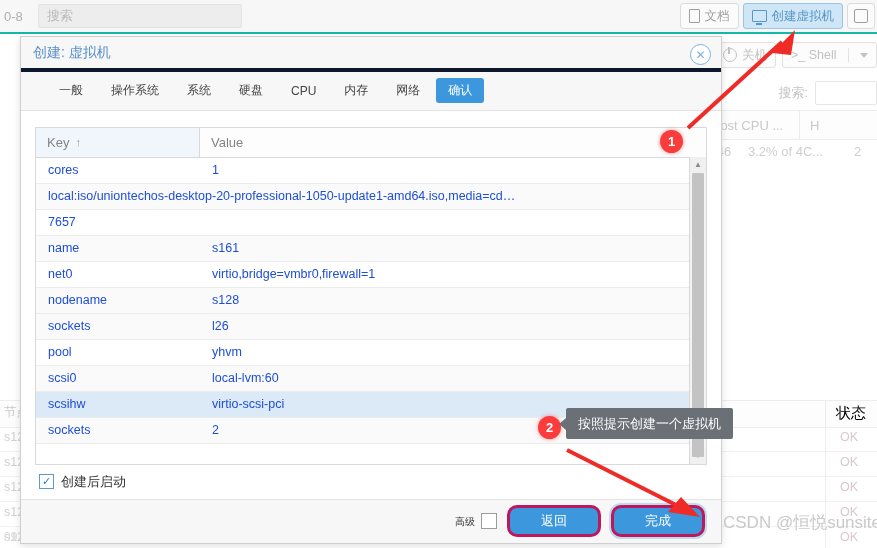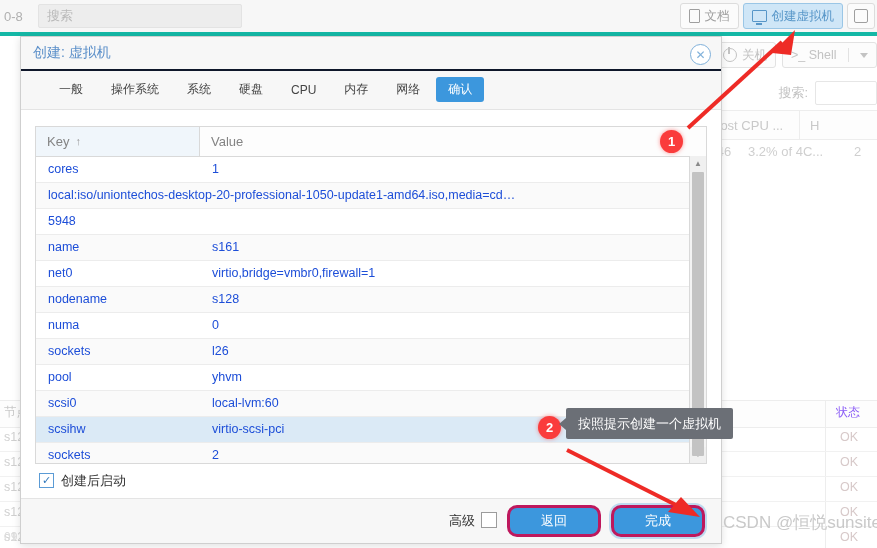--- a/index.html
+++ b/index.html
@@ -9,21 +9,21 @@
     font-family:"Liberation Sans","DejaVu Sans",sans-serif;
     font-size:13px;color:#333;
     -webkit-font-smoothing:antialiased;
   }
 
   
   #bg{position:absolute;inset:0;background:#ffffff;}
 
   .bg-topbar{
     position:absolute;left:0;top:0;width:877px;height:32px;
-    background:#f7f7f7;border-bottom:4px solid #14b8a6;
+    background:#f7f7f7;border-bottom:2px solid #14b8a6;
     display:flex;align-items:center;
   }
   .bg-topbar .tb-left{
     color:#b0b0b0;font-size:13px;padding-left:4px;width:34px;
   }
   .bg-search{
     width:186px;height:22px;background:#ededed;border:1px solid #e3e3e3;
     border-radius:2px;display:flex;align-items:center;padding:0 8px;
     color:#b9b9b9;font-size:13px;
   }
@@ -74,21 +74,21 @@
 
   
   .bg-leftcol{
     position:absolute;left:0;top:400px;width:877px;height:148px;
   }
   .bg-leftcol .hdrline{
     position:absolute;left:0;top:0;width:877px;height:26px;
     border-top:1px solid #ededed;border-bottom:1px solid #ededed;background:#fdfdfd;
   }
   .bg-leftcol .hdr-node{position:absolute;left:4px;top:4px;color:#c9c9c9;font-size:12.5px;}
-  .bg-leftcol .hdr-state{position:absolute;left:836px;top:4px;color:#8b5cf6;font-size:12px;}
+  .bg-leftcol .hdr-state{position:absolute;left:836px;top:4px;color:#000000;font-size:15px;}
   .bg-leftcol .vline{position:absolute;left:825px;top:0;width:1px;height:148px;background:#ededed;}
   .bg-lrow{
     position:absolute;left:0;width:877px;height:25px;
     border-bottom:1px solid #f1f1f1;
   }
   .bg-lrow .nm{position:absolute;left:4px;top:4px;color:#d0d0d0;font-size:12.5px;}
   .bg-lrow .st{position:absolute;left:840px;top:4px;color:#d7c9c9;font-size:12.5px;}
   .bg-bottomline{
     position:absolute;left:0;top:528px;width:877px;height:20px;
     color:#dedede;font-size:12px;
@@ -98,21 +98,21 @@
   .bg-bottomline .b3{position:absolute;left:300px;top:2px;}
 
   
   #dialog{
     position:absolute;left:20px;top:36px;width:700px;height:506px;
     background:#ffffff;border:1px solid #cfcfcf;
     box-shadow:0 2px 8px rgba(0,0,0,.12);
     display:flex;flex-direction:column;
   }
   .dlg-head{
-    height:33px;background:#f7f7f7;border-bottom:2px solid #0f172a;
+    height:33px;background:#f7f7f7;border-bottom:4px solid #0f172a;
     display:flex;align-items:center;position:relative;
   }
   .dlg-title{padding-left:12px;color:#5b8fc9;font-size:14px;}
   .dlg-close{
     position:absolute;right:10px;top:7px;width:19px;height:19px;
     border:1px solid #7fb0da;border-radius:50%;
     display:flex;align-items:center;justify-content:center;
     color:#7fb0da;font-size:12px;line-height:1;background:#fff;
   }
   .dlg-tabs{
@@ -179,21 +179,21 @@
     width:13px;height:13px;border:1px solid #5b9bd5;background:#fff;
     display:flex;align-items:center;justify-content:center;
     color:#2f77bb;font-size:11px;line-height:1;
   }
 
   .dlg-foot{
     height:46px;background:#f7f7f7;border-top:1px solid #e4e4e4;
     display:flex;align-items:center;justify-content:flex-end;
     padding-right:16px;gap:10px;
   }
-  .adv{display:flex;align-items:flex-start;gap:6px;font-size:13px;color:#333;}
+  .adv{display:flex;align-items:flex-end;gap:6px;font-size:10px;color:#333;}
   .adv .cbox2{width:14px;height:14px;border:1px solid #9c9c9c;background:#fff;}
   .btn{
     min-width:60px;height:26px;background:#3c97dd;border:3px solid #be185d;
     border-radius:10px;color:#fff;font-size:13px;
     display:flex;align-items:center;justify-content:center;padding:0 14px;
   }
   .btn.focus{box-shadow:0 0 0 2px rgba(60,151,221,.30);}
 
   
   .badge{
@@ -355,37 +355,33 @@
 
       <div class="grid-scroll">
         <div class="grow">
           <span class="gc-key">cores</span>
           <span class="gc-val">1</span>
         </div>
         <div class="grow alt">
           <span class="gc-val">local:iso/uniontechos-desktop-20-professional-1050-update1-amd64.iso,media=cd…</span>
         </div>
         <div class="grow">
-          <span class="gc-val">5948</span>
+          <span class="gc-val">7657</span>
         </div>
         <div class="grow alt">
           <span class="gc-key">name</span>
           <span class="gc-val">s161</span>
         </div>
         <div class="grow">
           <span class="gc-key">net0</span>
           <span class="gc-val">virtio,bridge=vmbr0,firewall=1</span>
         </div>
         <div class="grow alt">
           <span class="gc-key">nodename</span>
           <span class="gc-val">s128</span>
-        </div>
-        <div class="grow">
-          <span class="gc-key">numa</span>
-          <span class="gc-val">0</span>
         </div>
         <div class="grow alt">
           <span class="gc-key">sockets</span>
           <span class="gc-val">l26</span>
         </div>
         <div class="grow">
           <span class="gc-key">pool</span>
           <span class="gc-val">yhvm</span>
         </div>
         <div class="grow alt">

